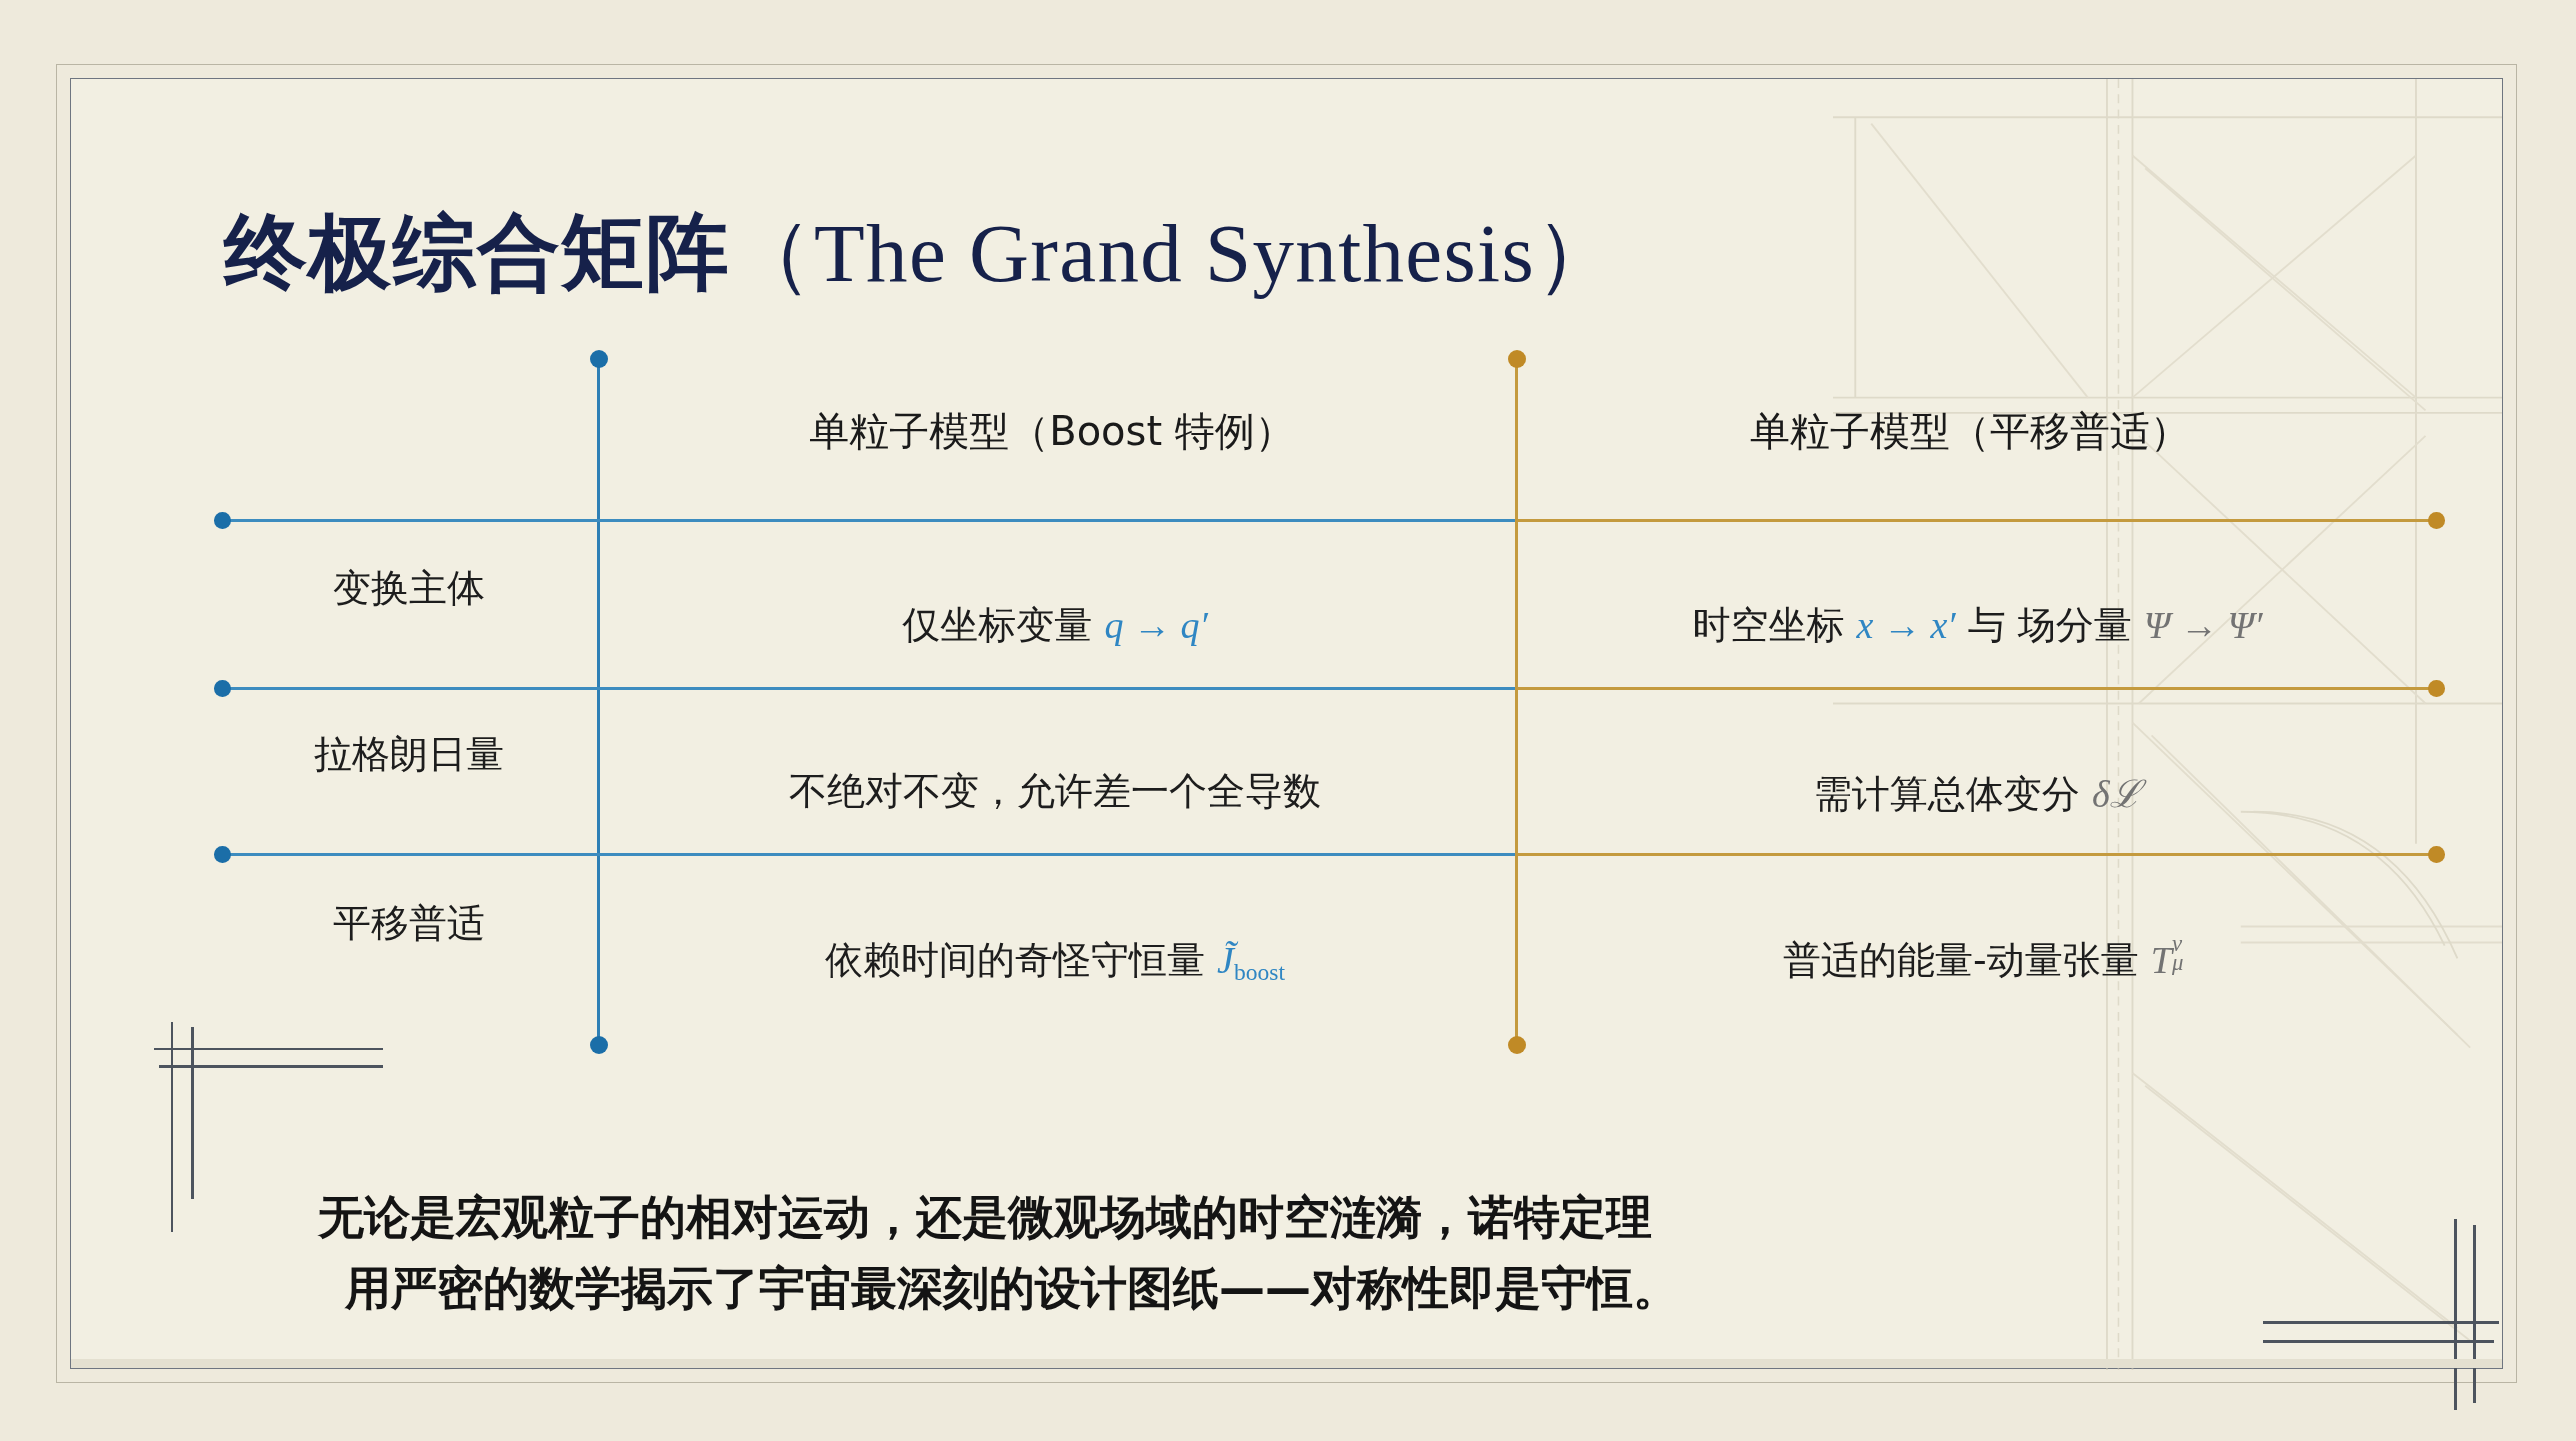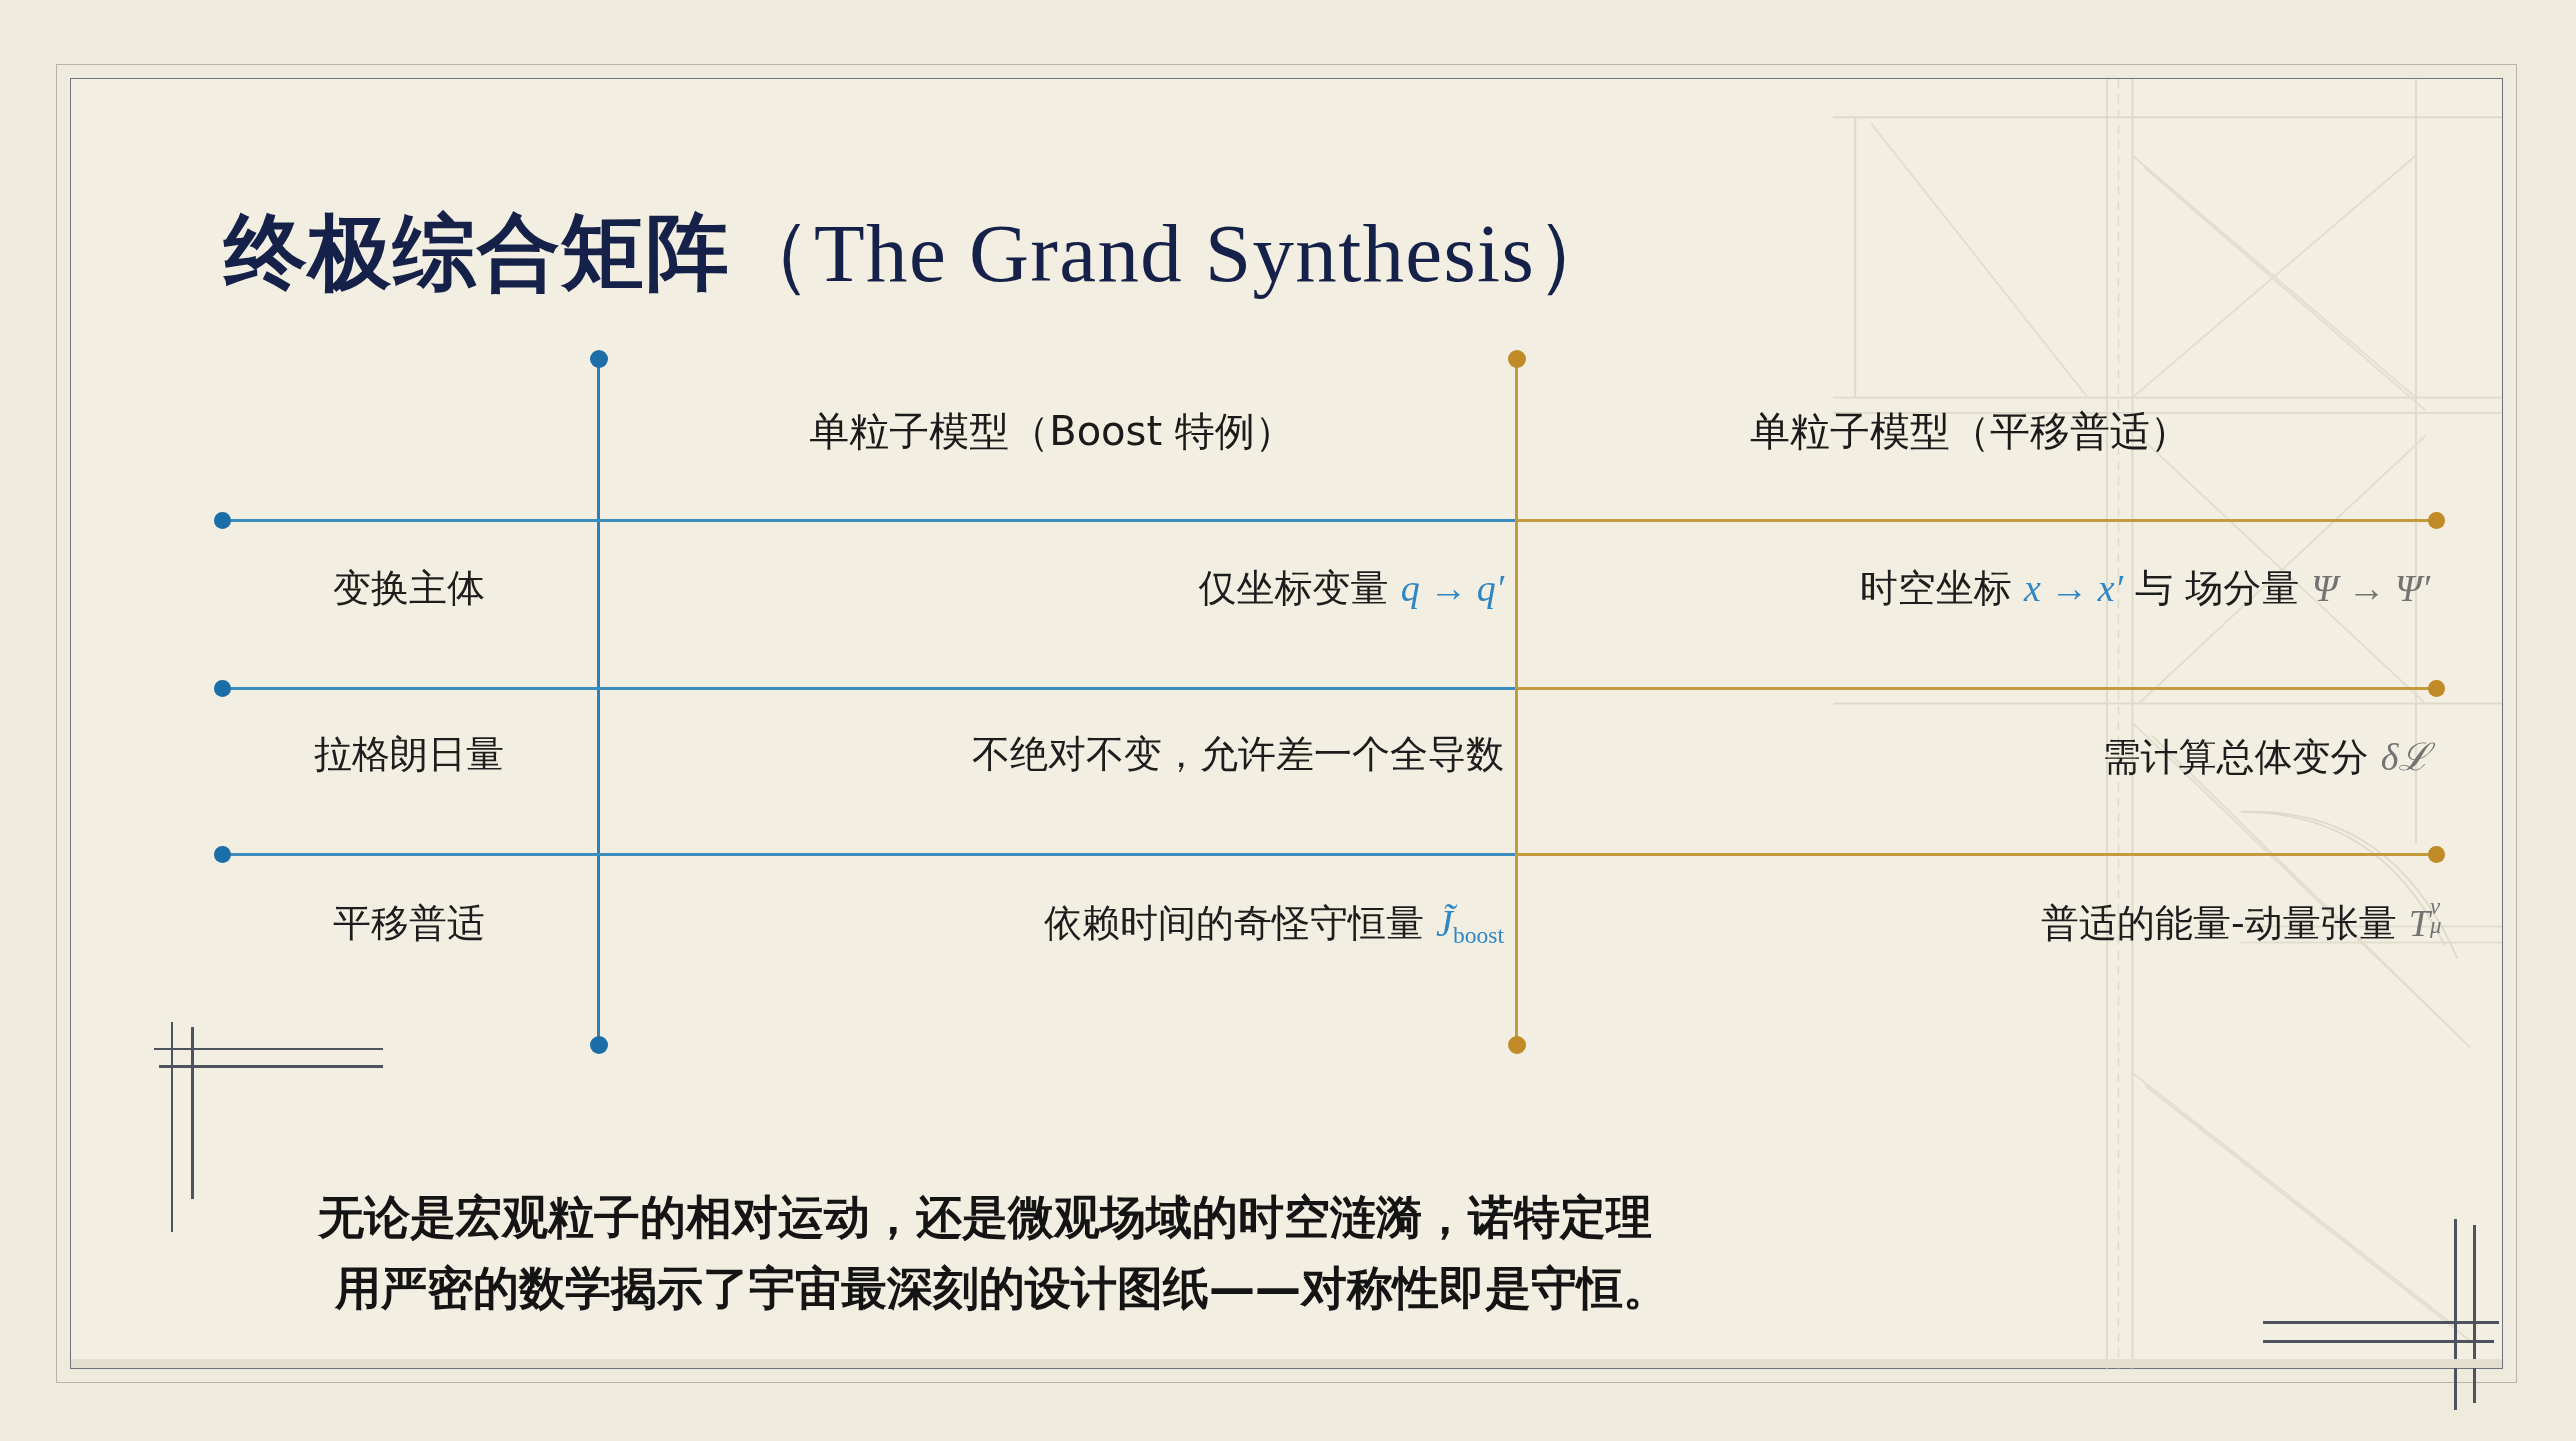--- a/index.html
+++ b/index.html
@@ -97,23 +97,24 @@
     font-size: 38px;
     color: #1d1d1d;
     text-align: center;
     font-family: "DejaVu Sans", "Liberation Sans", sans-serif;
     white-space: nowrap;
   }
   .cell {
     position: absolute;
     font-size: 38px;
     color: #1d1d1d;
-    text-align: right;
-    font-family: "DejaVu Sans", "Liberation Sans", sans-serif;
-    white-space: nowrap;
+    text-align: center;
+    font-family: "DejaVu Sans", "Liberation Sans", sans-serif;
+    white-space: nowrap;
+    margin-top: 37px;
   }
   .cell.left  { left: 535px;  width: 898px; }
   .cell.right { left: 1454px; width: 905px; }
 
   .m {
     font-family: "Liberation Serif", "DejaVu Serif", serif;
     font-style: italic;
   }
   .m-blue { color: #2f86c3; }
   .m-gold { color: #737373; }
@@ -127,21 +128,21 @@
   
   .concl-line {
     position: absolute;
     font-size: 46px;
     color: #141414;
     font-family: "DejaVu Sans", "Liberation Sans", sans-serif;
     white-space: nowrap;
     font-weight: 600;
   }
   .concl-line.l1 { left: 247px; top: 1077px; margin-top: 31px; }
-  .concl-line.l2 { left: 264px; top: 1179px; }
+  .concl-line.l2 { left: 274px; top: 1179px; }
 
   
   .bracket { position: absolute; pointer-events: none; }
   .bk-line { position: absolute; background: #4d545e; }
 
   .bottom-shadow {
     position: absolute; left: 0; bottom: 0; width: 100%; height: 9px;
     background: #e4e0d0;
   }
 </style>

